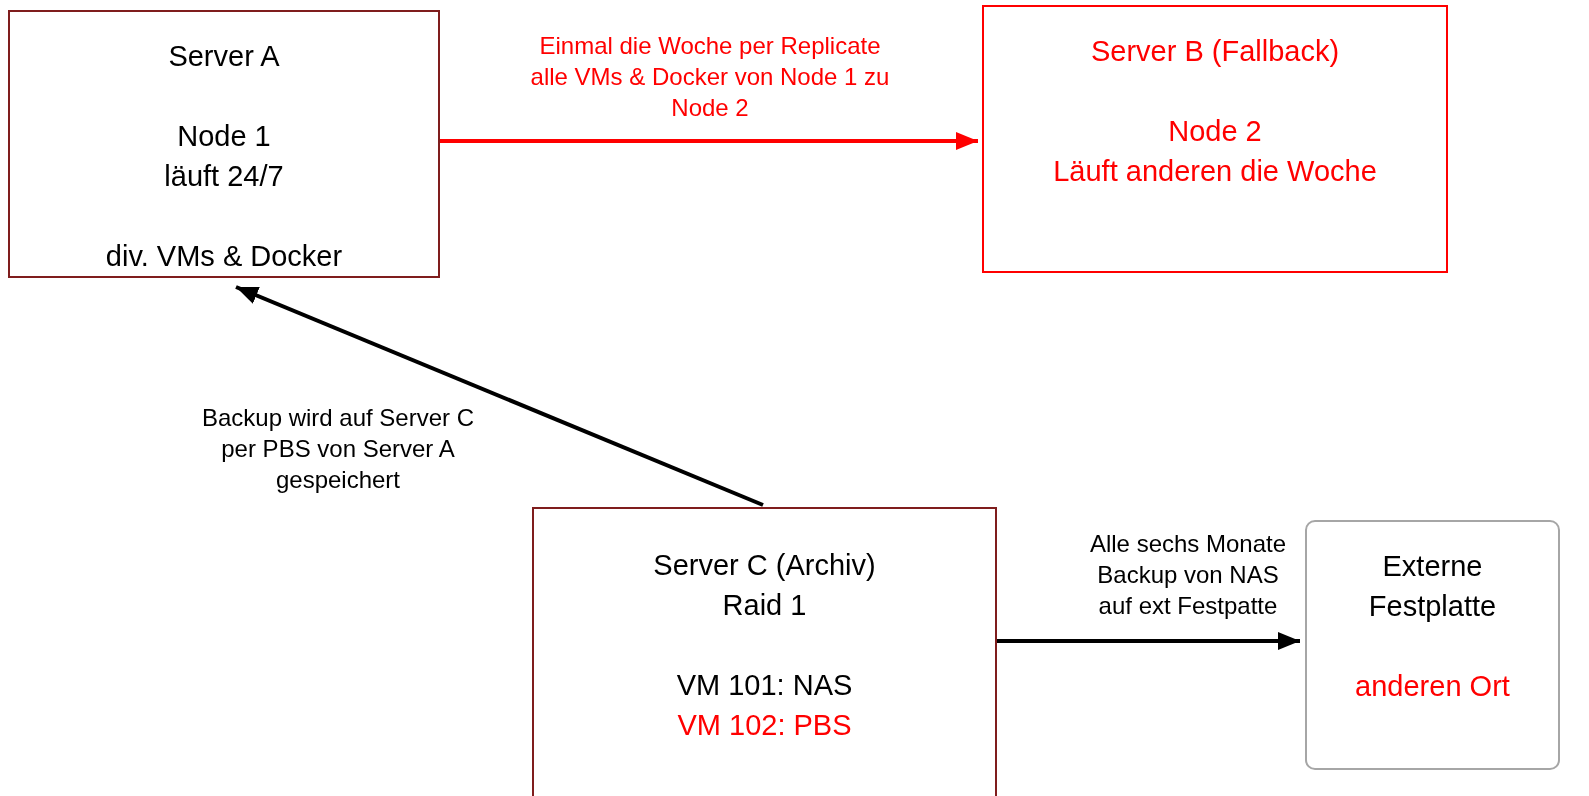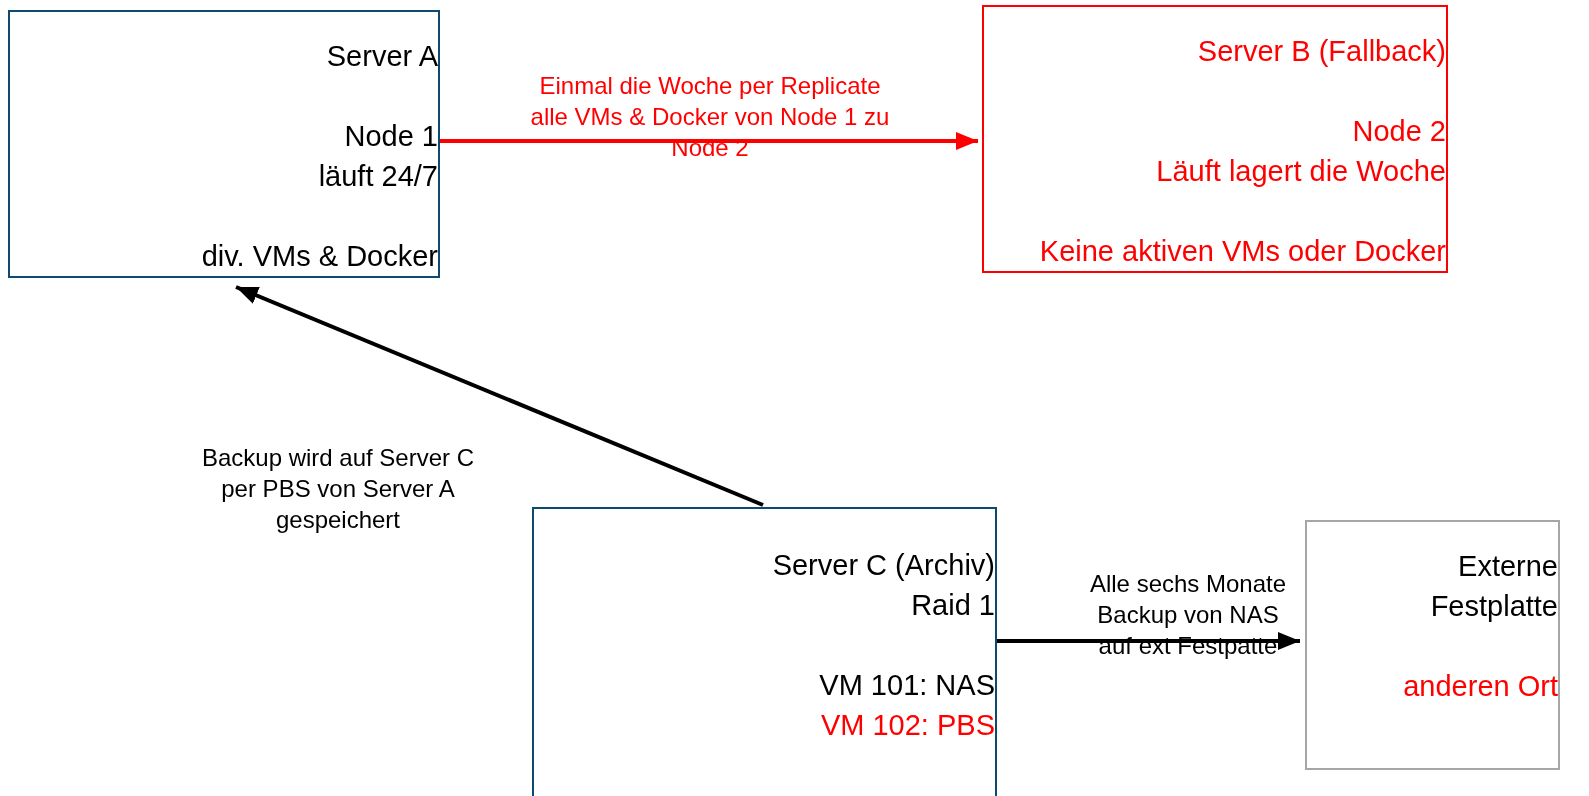--- a/index.html
+++ b/index.html
@@ -15,45 +15,44 @@
   .canvas { position: absolute; inset: 0; }
   svg.arrows {
     position: absolute;
     left: 0; top: 0;
     width: 1589px; height: 796px;
     pointer-events: none;
   }
   .box {
     position: absolute;
     background: #ffffff;
-    border: 2px solid #0c4a6e;
-    text-align: right;
+    border: 2px solid #7f1d1d;
+    text-align: center;
     font-size: 29px;
   }
   .box .line {
     height: 40px;
     line-height: 40px;
     white-space: nowrap;
   }
   .box .spacer { height: 40px; }
   .red-border { border-color: #ff0000; }
   .gray-border { border-color: #a6a6a6; }
   .red-text { color: #ff0000; }
   .label {
     position: absolute;
     font-size: 24px;
     line-height: 31px;
-    margin-top: 40px;
   }
   .label .line { white-space: nowrap; }
   .center { text-align: center; }
   #server-a   { left: 8px;    top: 10px;  width: 432px; height: 268px; padding-top: 24px; }
   #server-b   { left: 982px;  top: 5px;  width: 466px; height: 268px; padding-top: 24px; }
   #server-c   { left: 532px;  top: 507px; width: 465px; height: 348px; padding-top: 36px; }
-  #external   { left: 1305px; top: 520px; width: 255px; height: 250px; padding-top: 24px; }
+  #external   { left: 1305px; top: 520px; width: 255px; height: 250px; padding-top: 24px; border-radius: 10px; }
   #label-replicate { left: 480px;  top: 30px;  width: 460px; }
   #label-pbs       { left: 178px;  top: 402px; width: 320px; }
   #label-nas       { left: 1048px; top: 528px; width: 280px; text-align: center; }
 </style>
 </head>
 <body>
 
 <div class="canvas">
 
   <svg class="arrows" viewBox="0 0 1589 796">
@@ -76,23 +75,22 @@
     <div class="line">Node 1</div>
     <div class="line">läuft 24/7</div>
     <div class="spacer"></div>
     <div class="line">div. VMs &amp; Docker</div>
   </div>
 
   <div id="server-b" class="box red-border red-text">
     <div class="line">Server B (Fallback)</div>
     <div class="spacer"></div>
     <div class="line">Node 2</div>
-    <div class="line">Läuft lagert die Woche</div>
+    <div class="line">Läuft anderen die Woche</div>
     <div class="spacer"></div>
-    <div class="line">Keine aktiven VMs oder Docker</div>
   </div>
 
   <div id="server-c" class="box">
     <div class="line">Server C (Archiv)</div>
     <div class="line">Raid 1</div>
     <div class="spacer"></div>
     <div class="line">VM 101: NAS</div>
     <div class="line red-text">VM 102: PBS</div>
   </div>
 

